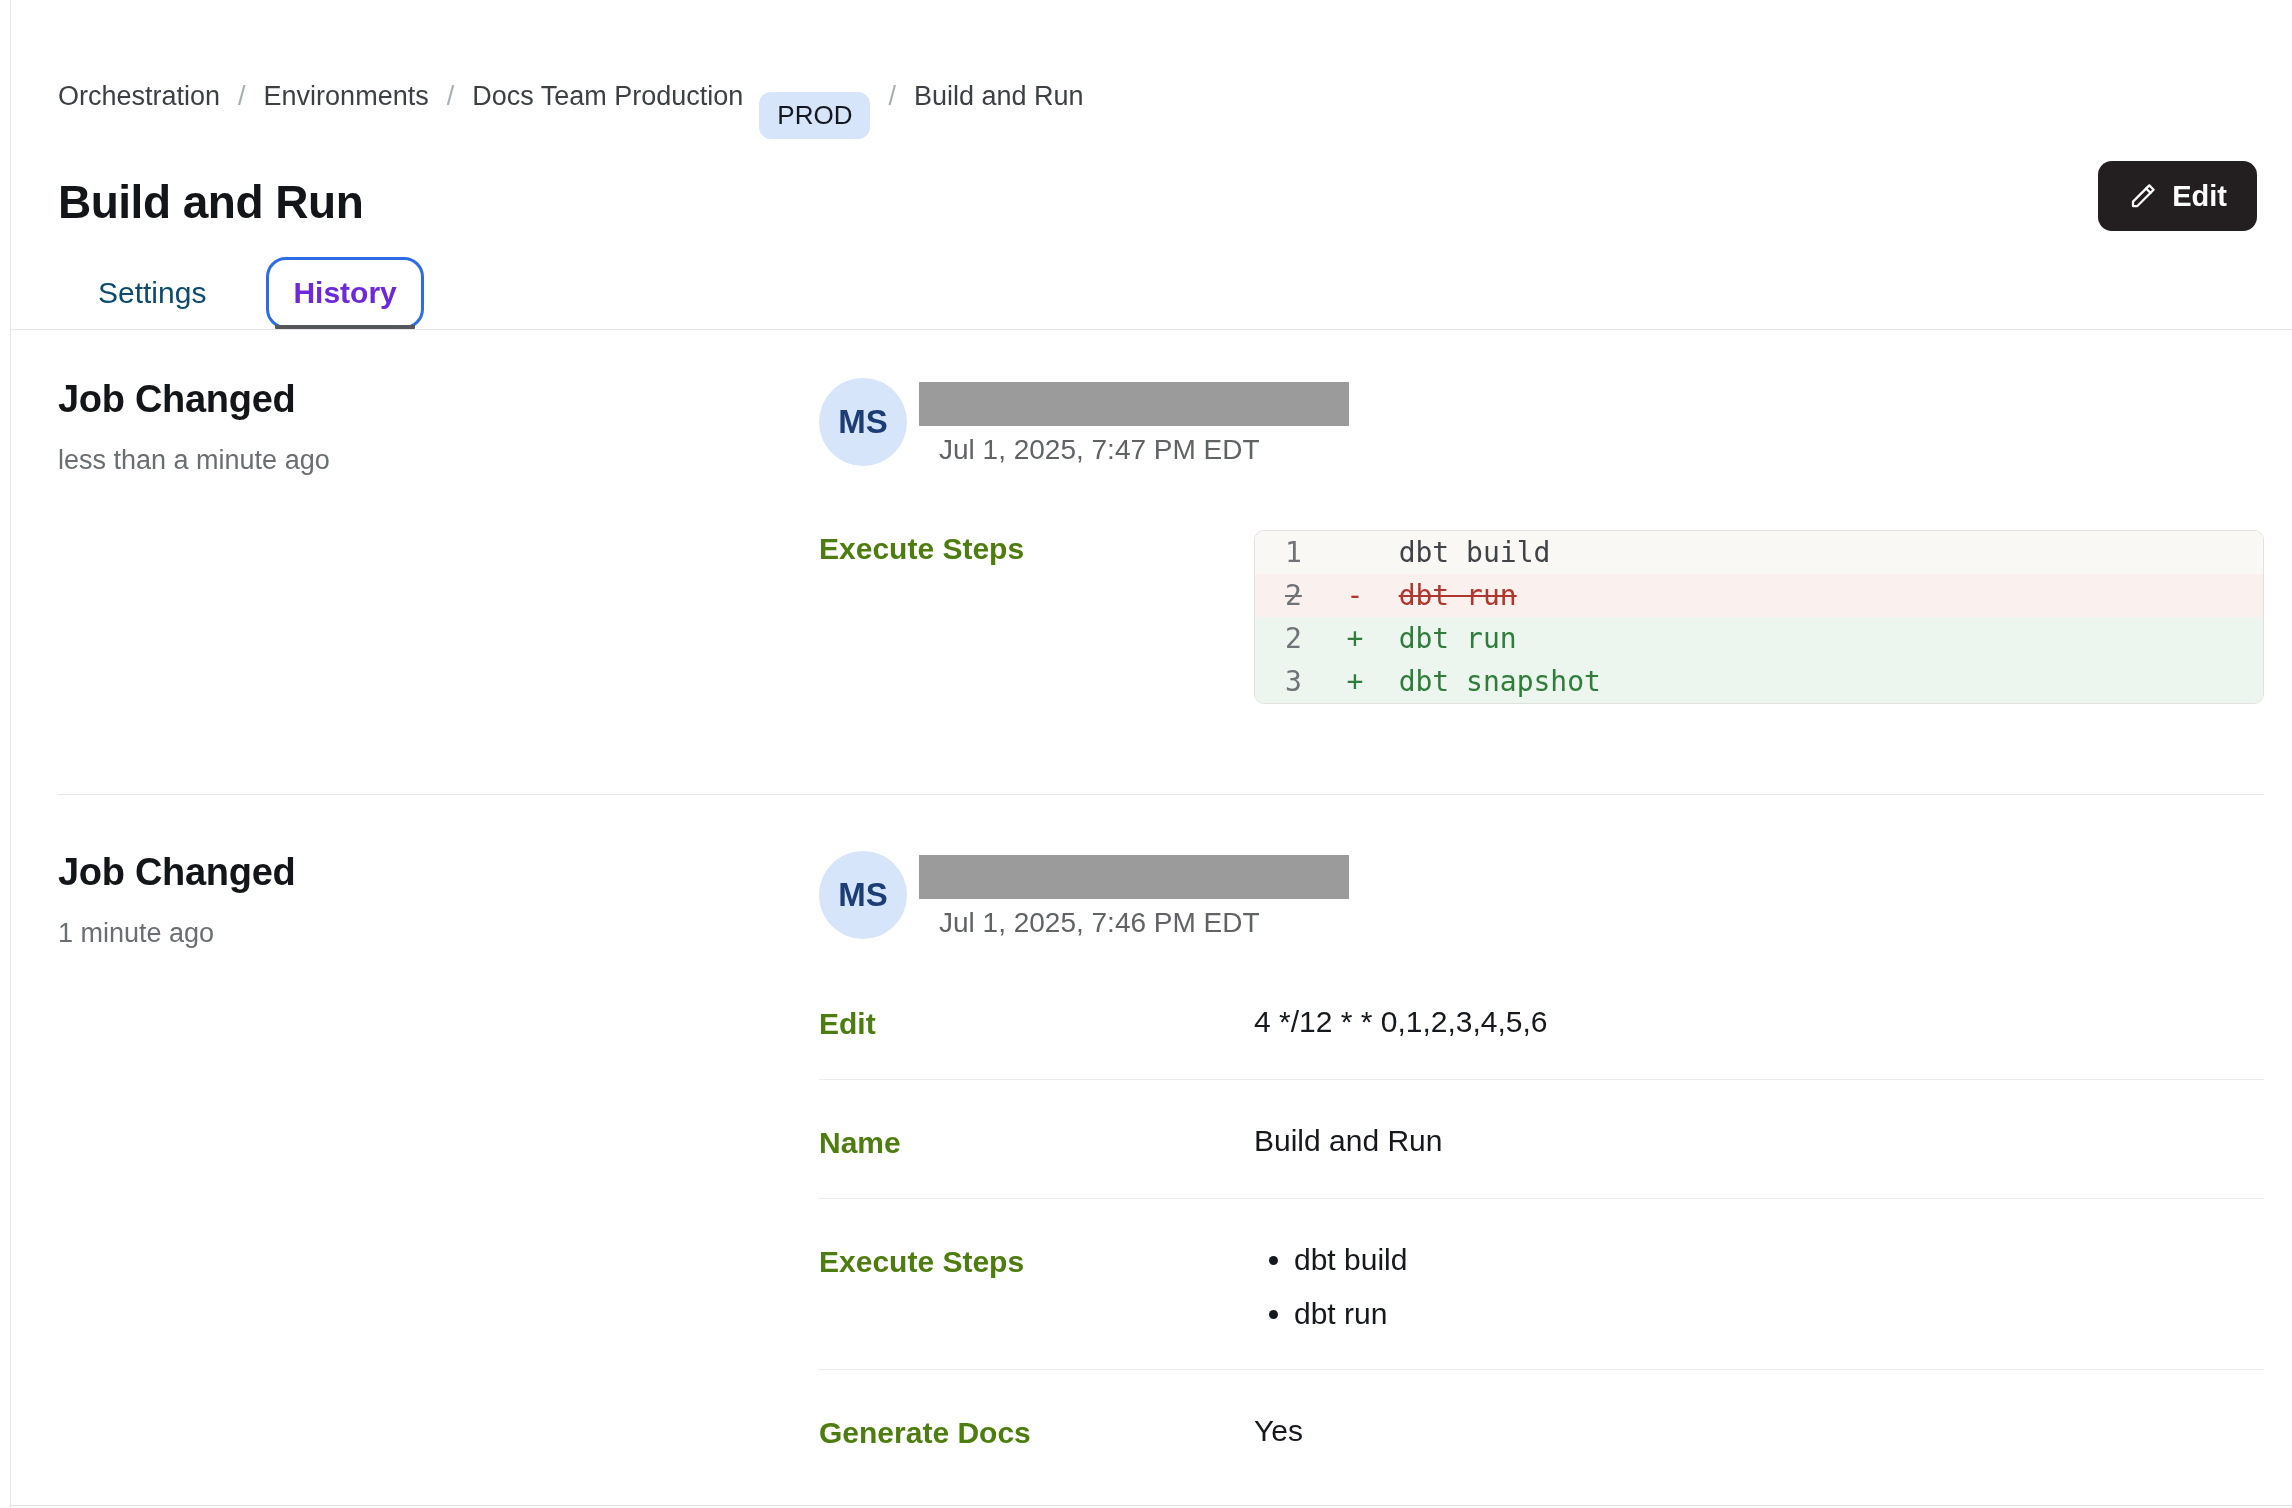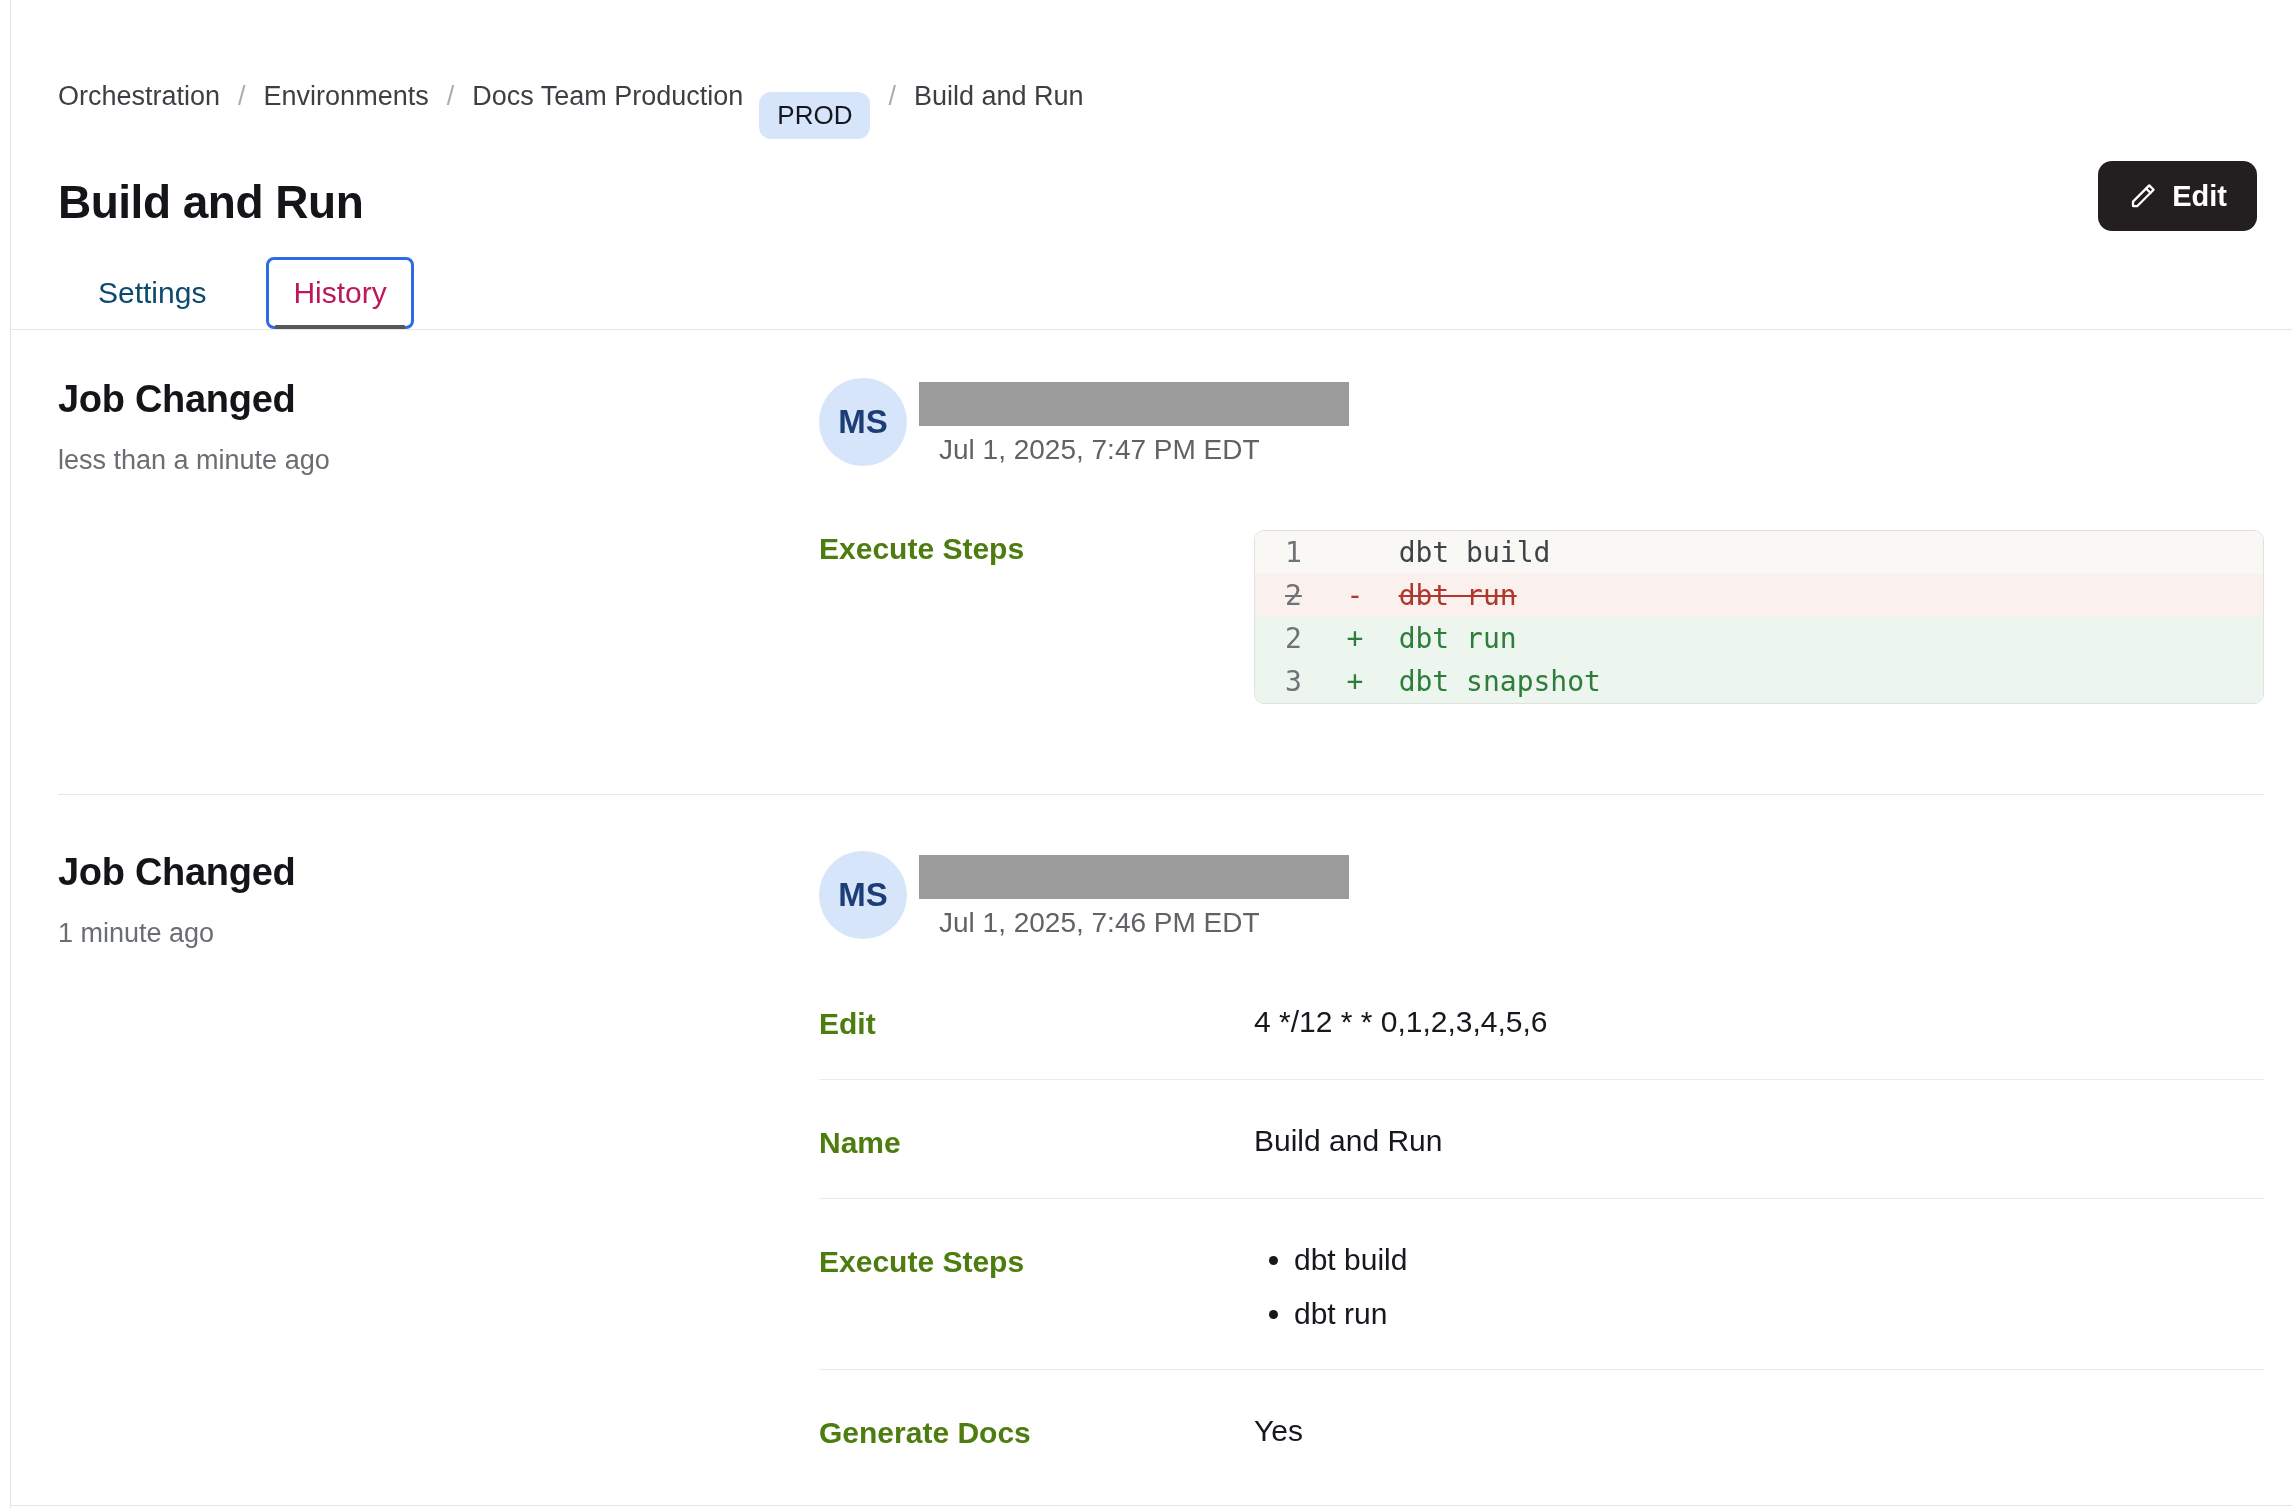--- a/index.html
+++ b/index.html
@@ -20,21 +20,21 @@
   .title-row { margin-top: 36px; position: relative; }
   h1 { font-size: 46px; font-weight: 600; letter-spacing: -0.5px; color: #131518; }
   .edit-btn { position: absolute; top: -14px; right: 7px; display: flex; align-items: center; gap: 14px;
     background: #231f20; color: #fff; border: none; border-radius: 14px; height: 70px; padding: 0 30px;
     font-size: 29px; font-weight: 600; font-family: "Liberation Sans", sans-serif; cursor: pointer; }
   .edit-btn svg { display: block; }
 
   
   .tabs { display: flex; align-items: center; margin-top: 28px; padding-left: 16px; }
   .tab { font-size: 30px; color: #0c4a6e; padding: 16px 24px; cursor: pointer; }
-  .tab.active { color: #be185d; font-weight: 400; border: 3px solid #2e6ce6; border-radius: 8px; margin-left: 36px;
+  .tab.active { color: #6d28d9; font-weight: 700; border: 3px solid #2e6ce6; border-radius: 20px; margin-left: 36px;
     position: relative; background: #fff; }
   .tab.active::after { content: ""; position: absolute; left: 6px; right: 6px; bottom: -3px; height: 4px; background: #55575b; border-radius: 1px; }
   .rule { height: 1px; background: #e6e7e8; margin-top: 0px; }
 
   
   h2 { font-size: 36px; font-weight: 700; margin-top: 44px; color: #131518; letter-spacing: -0.3px; }
 
   .entry { display: grid; grid-template-columns: 761px 1fr; margin-top: 48px; }
   .entry h3 { font-size: 38px; font-weight: 600; color: #131518; letter-spacing: -0.3px; }
   .rel-time { margin-top: 24px; font-size: 27px; color: #6a6d71; }

